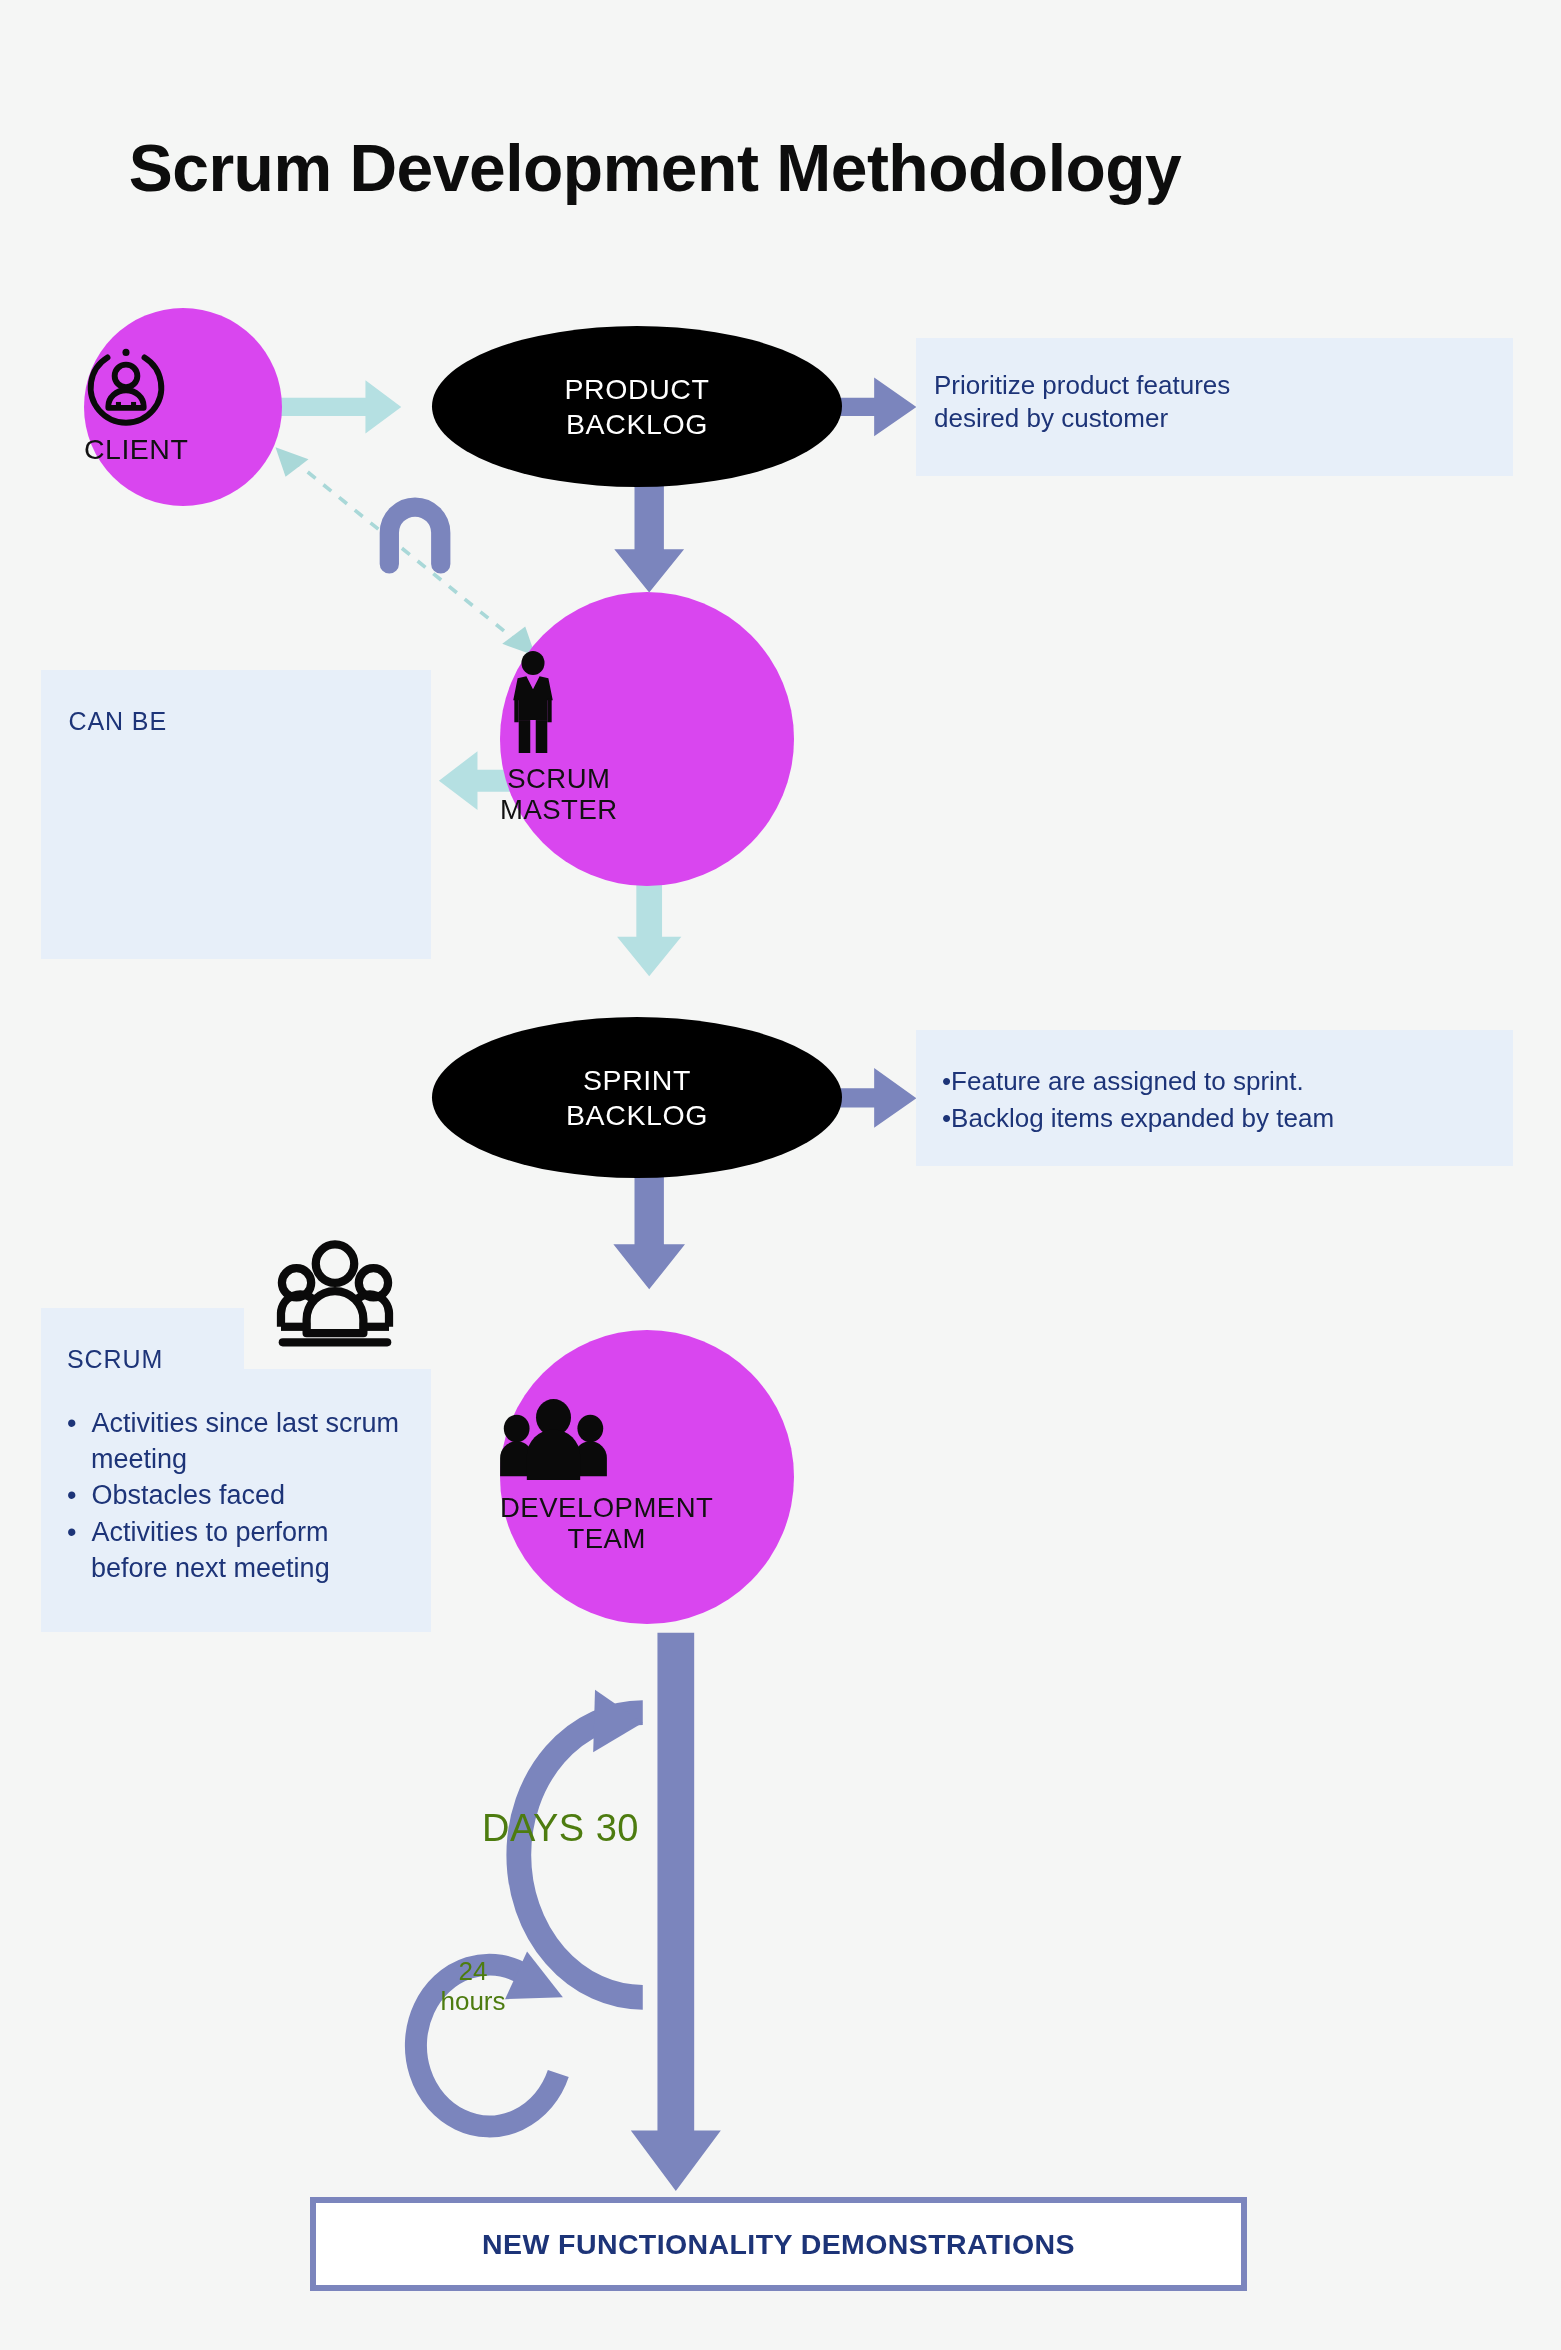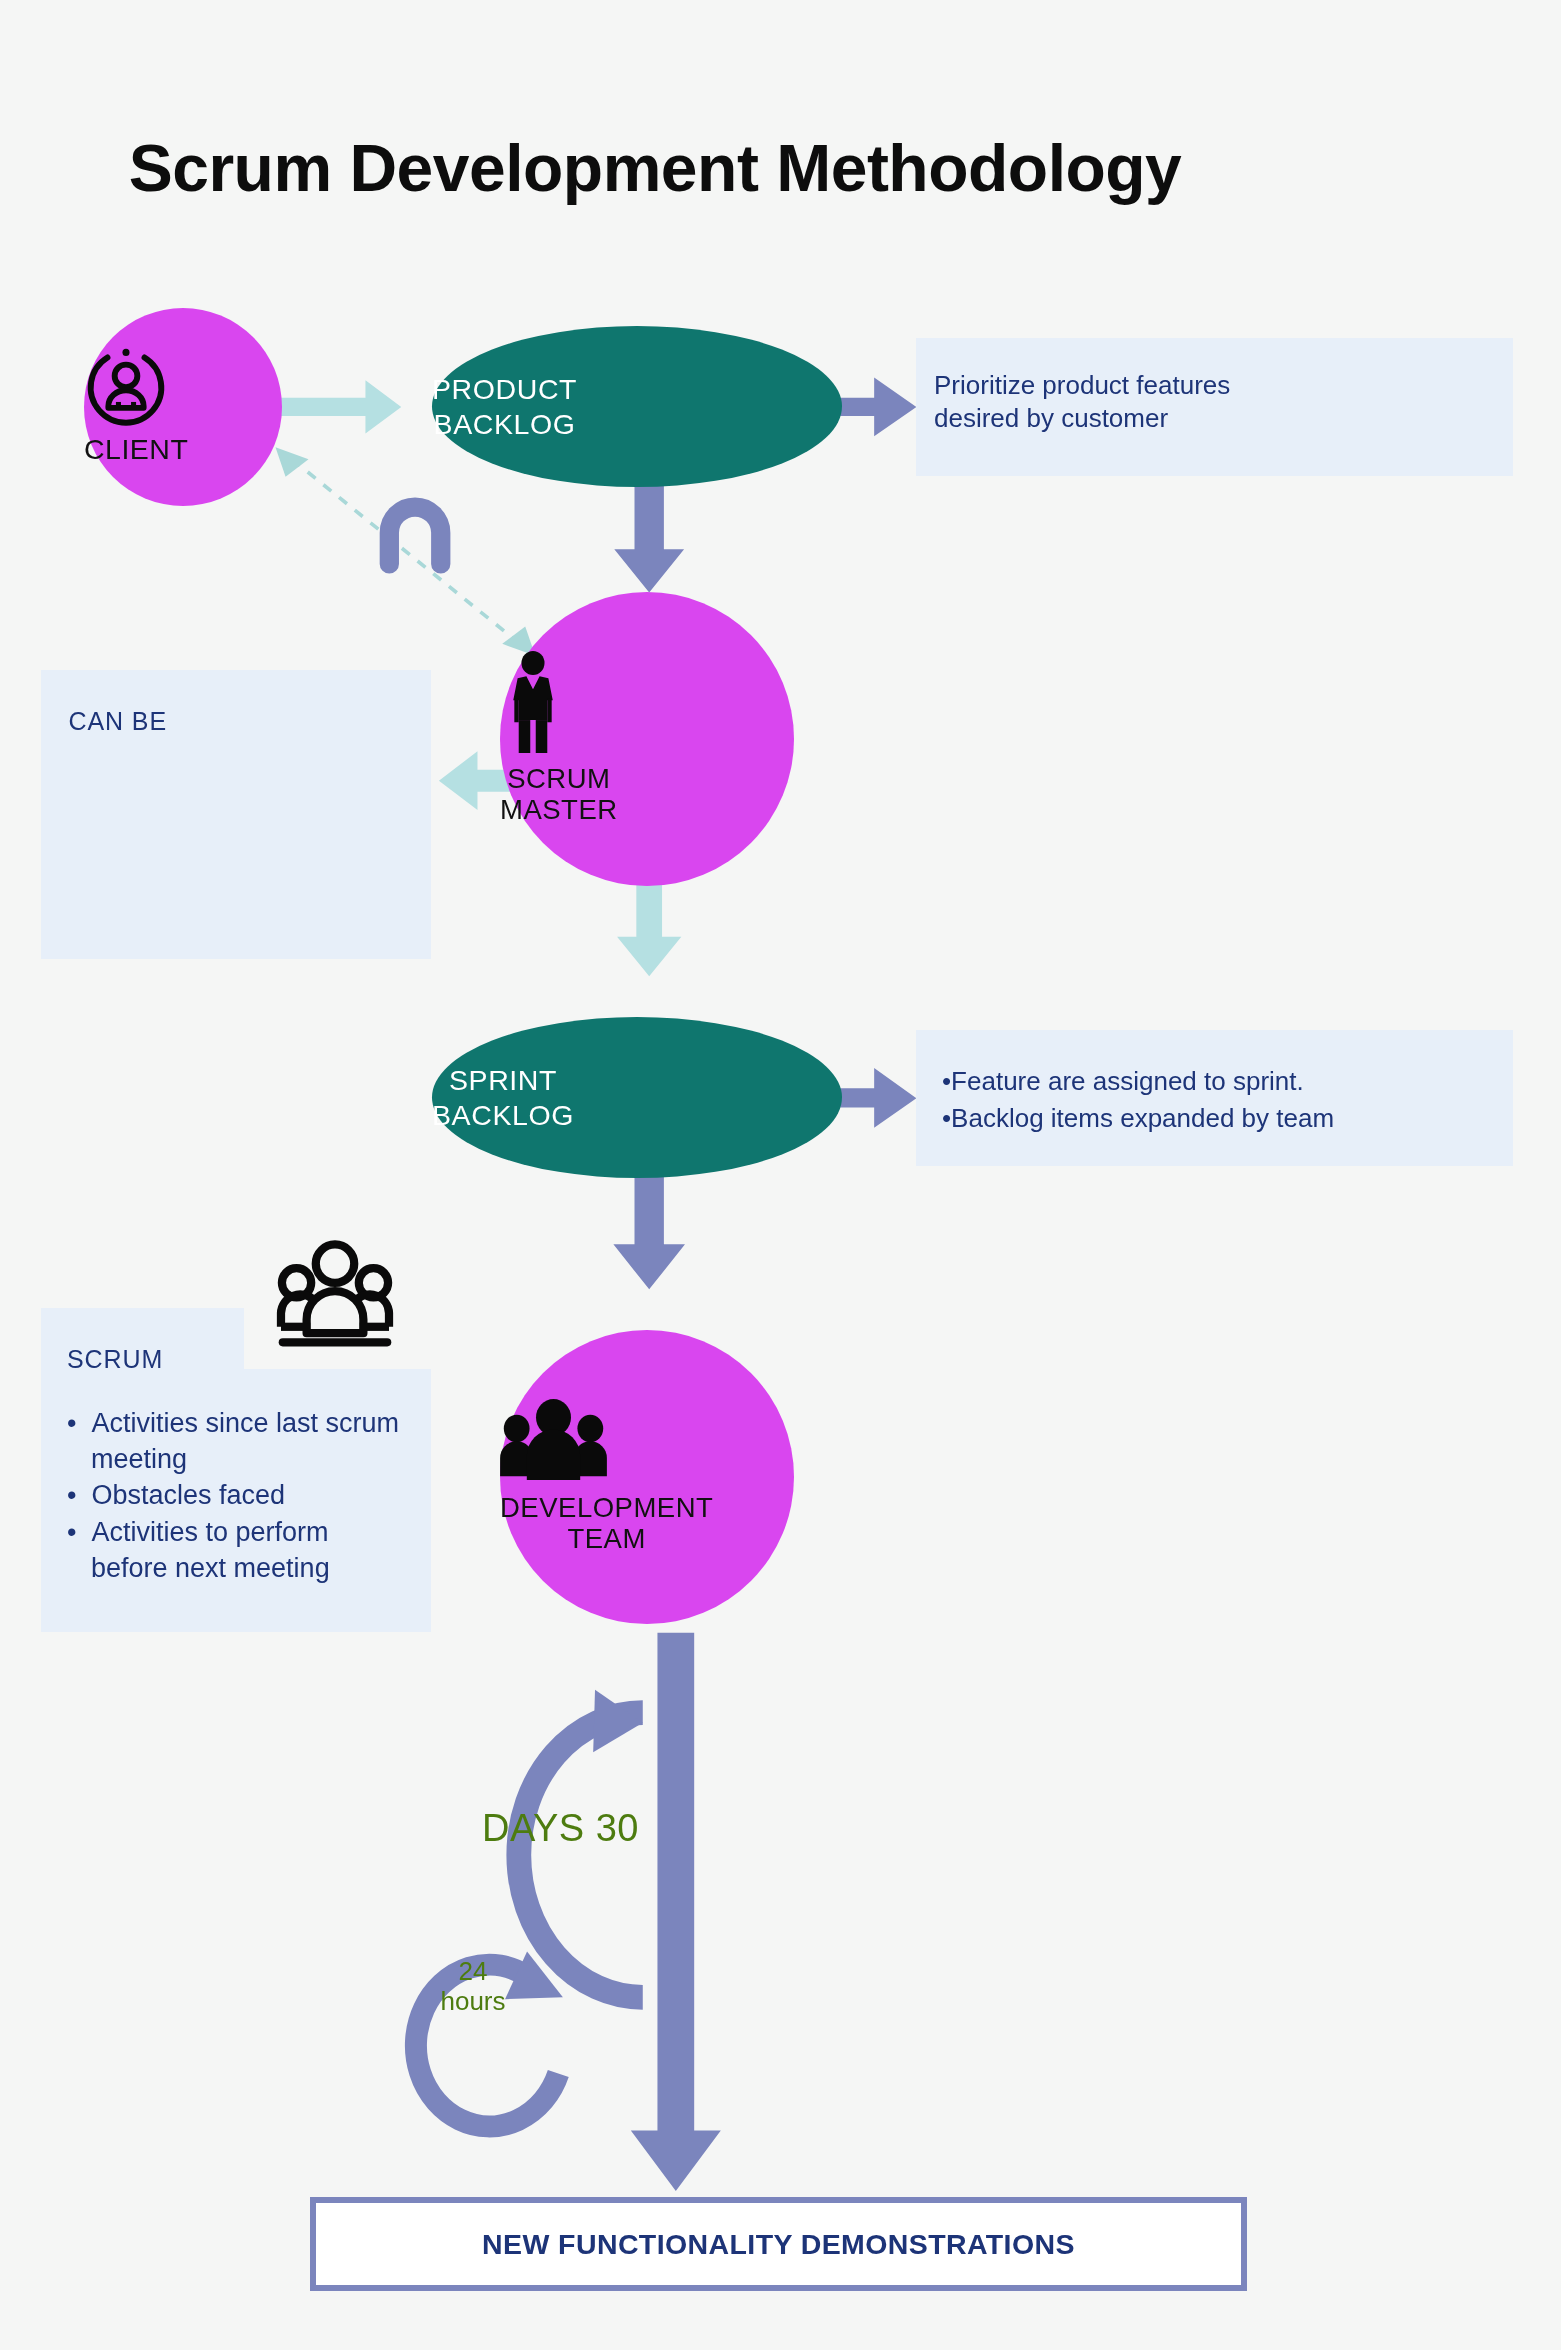--- a/index.html
+++ b/index.html
@@ -19,22 +19,22 @@
     line-height:1.05;
     margin-top:28px;
   }
 
   
   .circle-teal{
     background:#d946ef;border-radius:50%;
     display:flex;flex-direction:column;align-items:flex-start;justify-content:center;
   }
   .ellipse-purple{
-    background:#0f766e;border-radius:50%;
-    display:flex;align-items:center;justify-content:flex-start;
+    background:#000000;border-radius:50%;
+    display:flex;align-items:center;justify-content:center;
     color:#ffffff;text-align:center;
   }
   .node-label{
     font-size:27.5px;color:#111;text-align:center;line-height:1.12;
     letter-spacing:0.5px;
   }
   .ellipse-label{font-size:28.5px;line-height:1.2;letter-spacing:0.6px;}
 
   
   .infobox{

